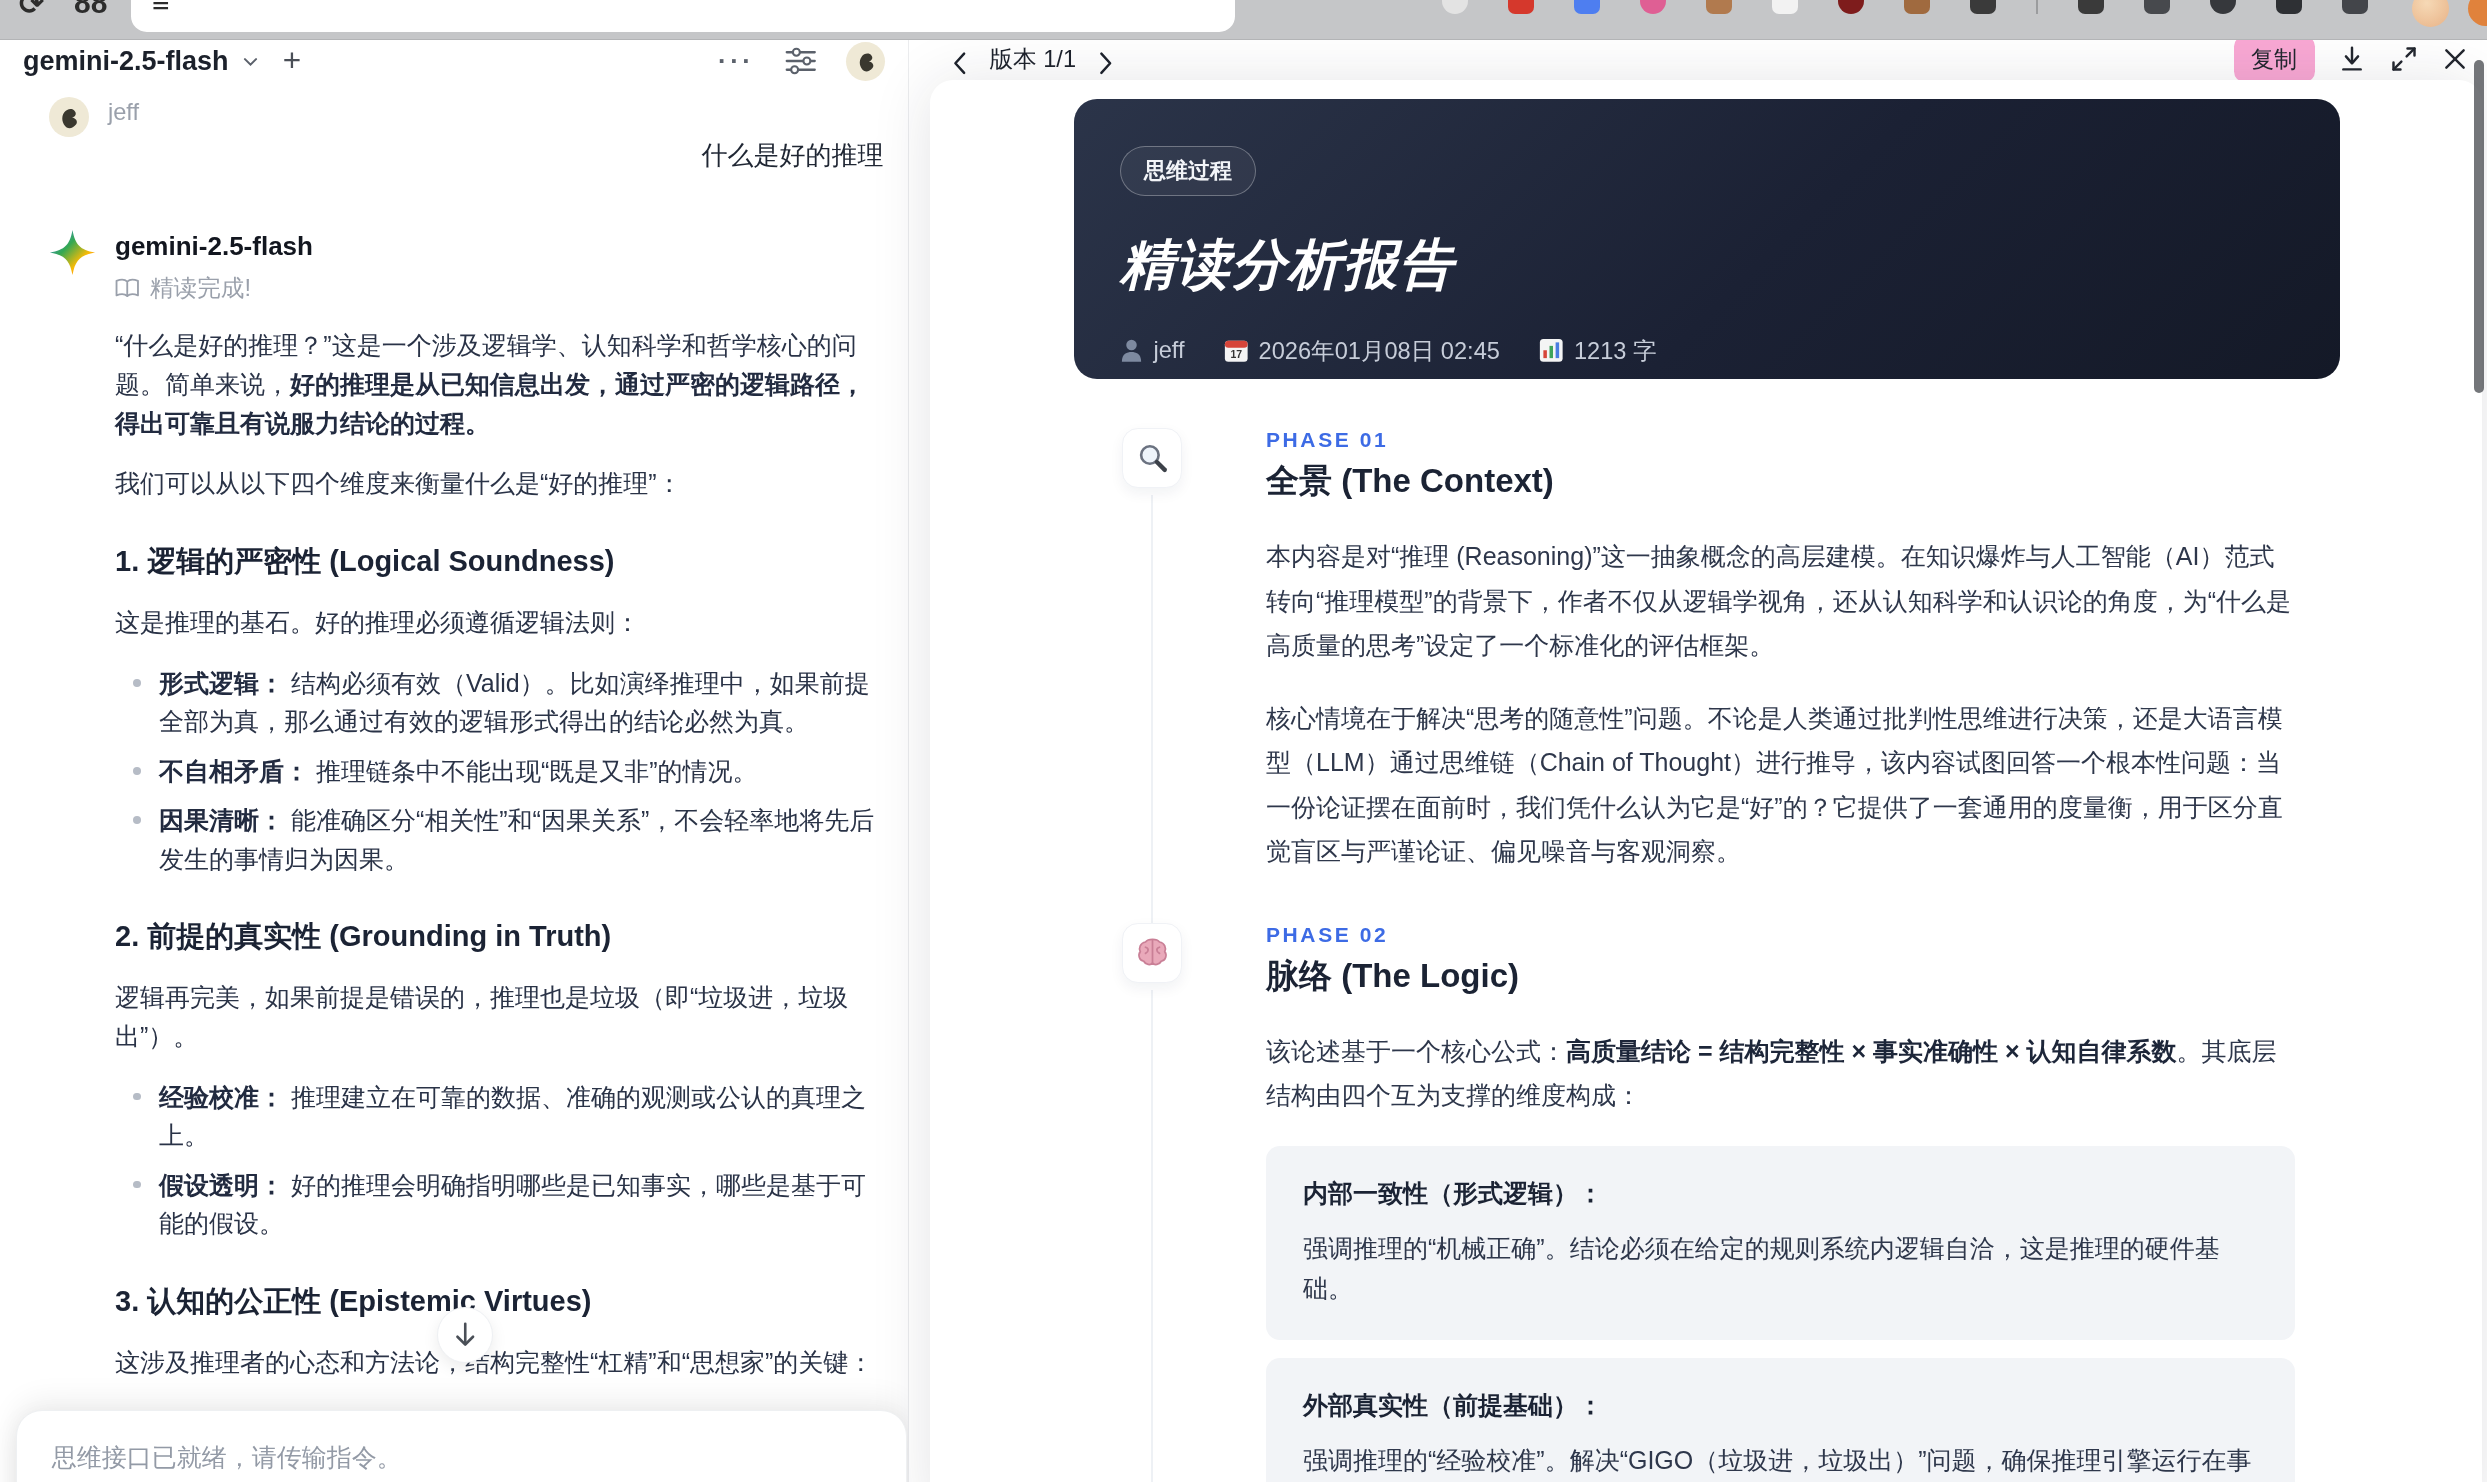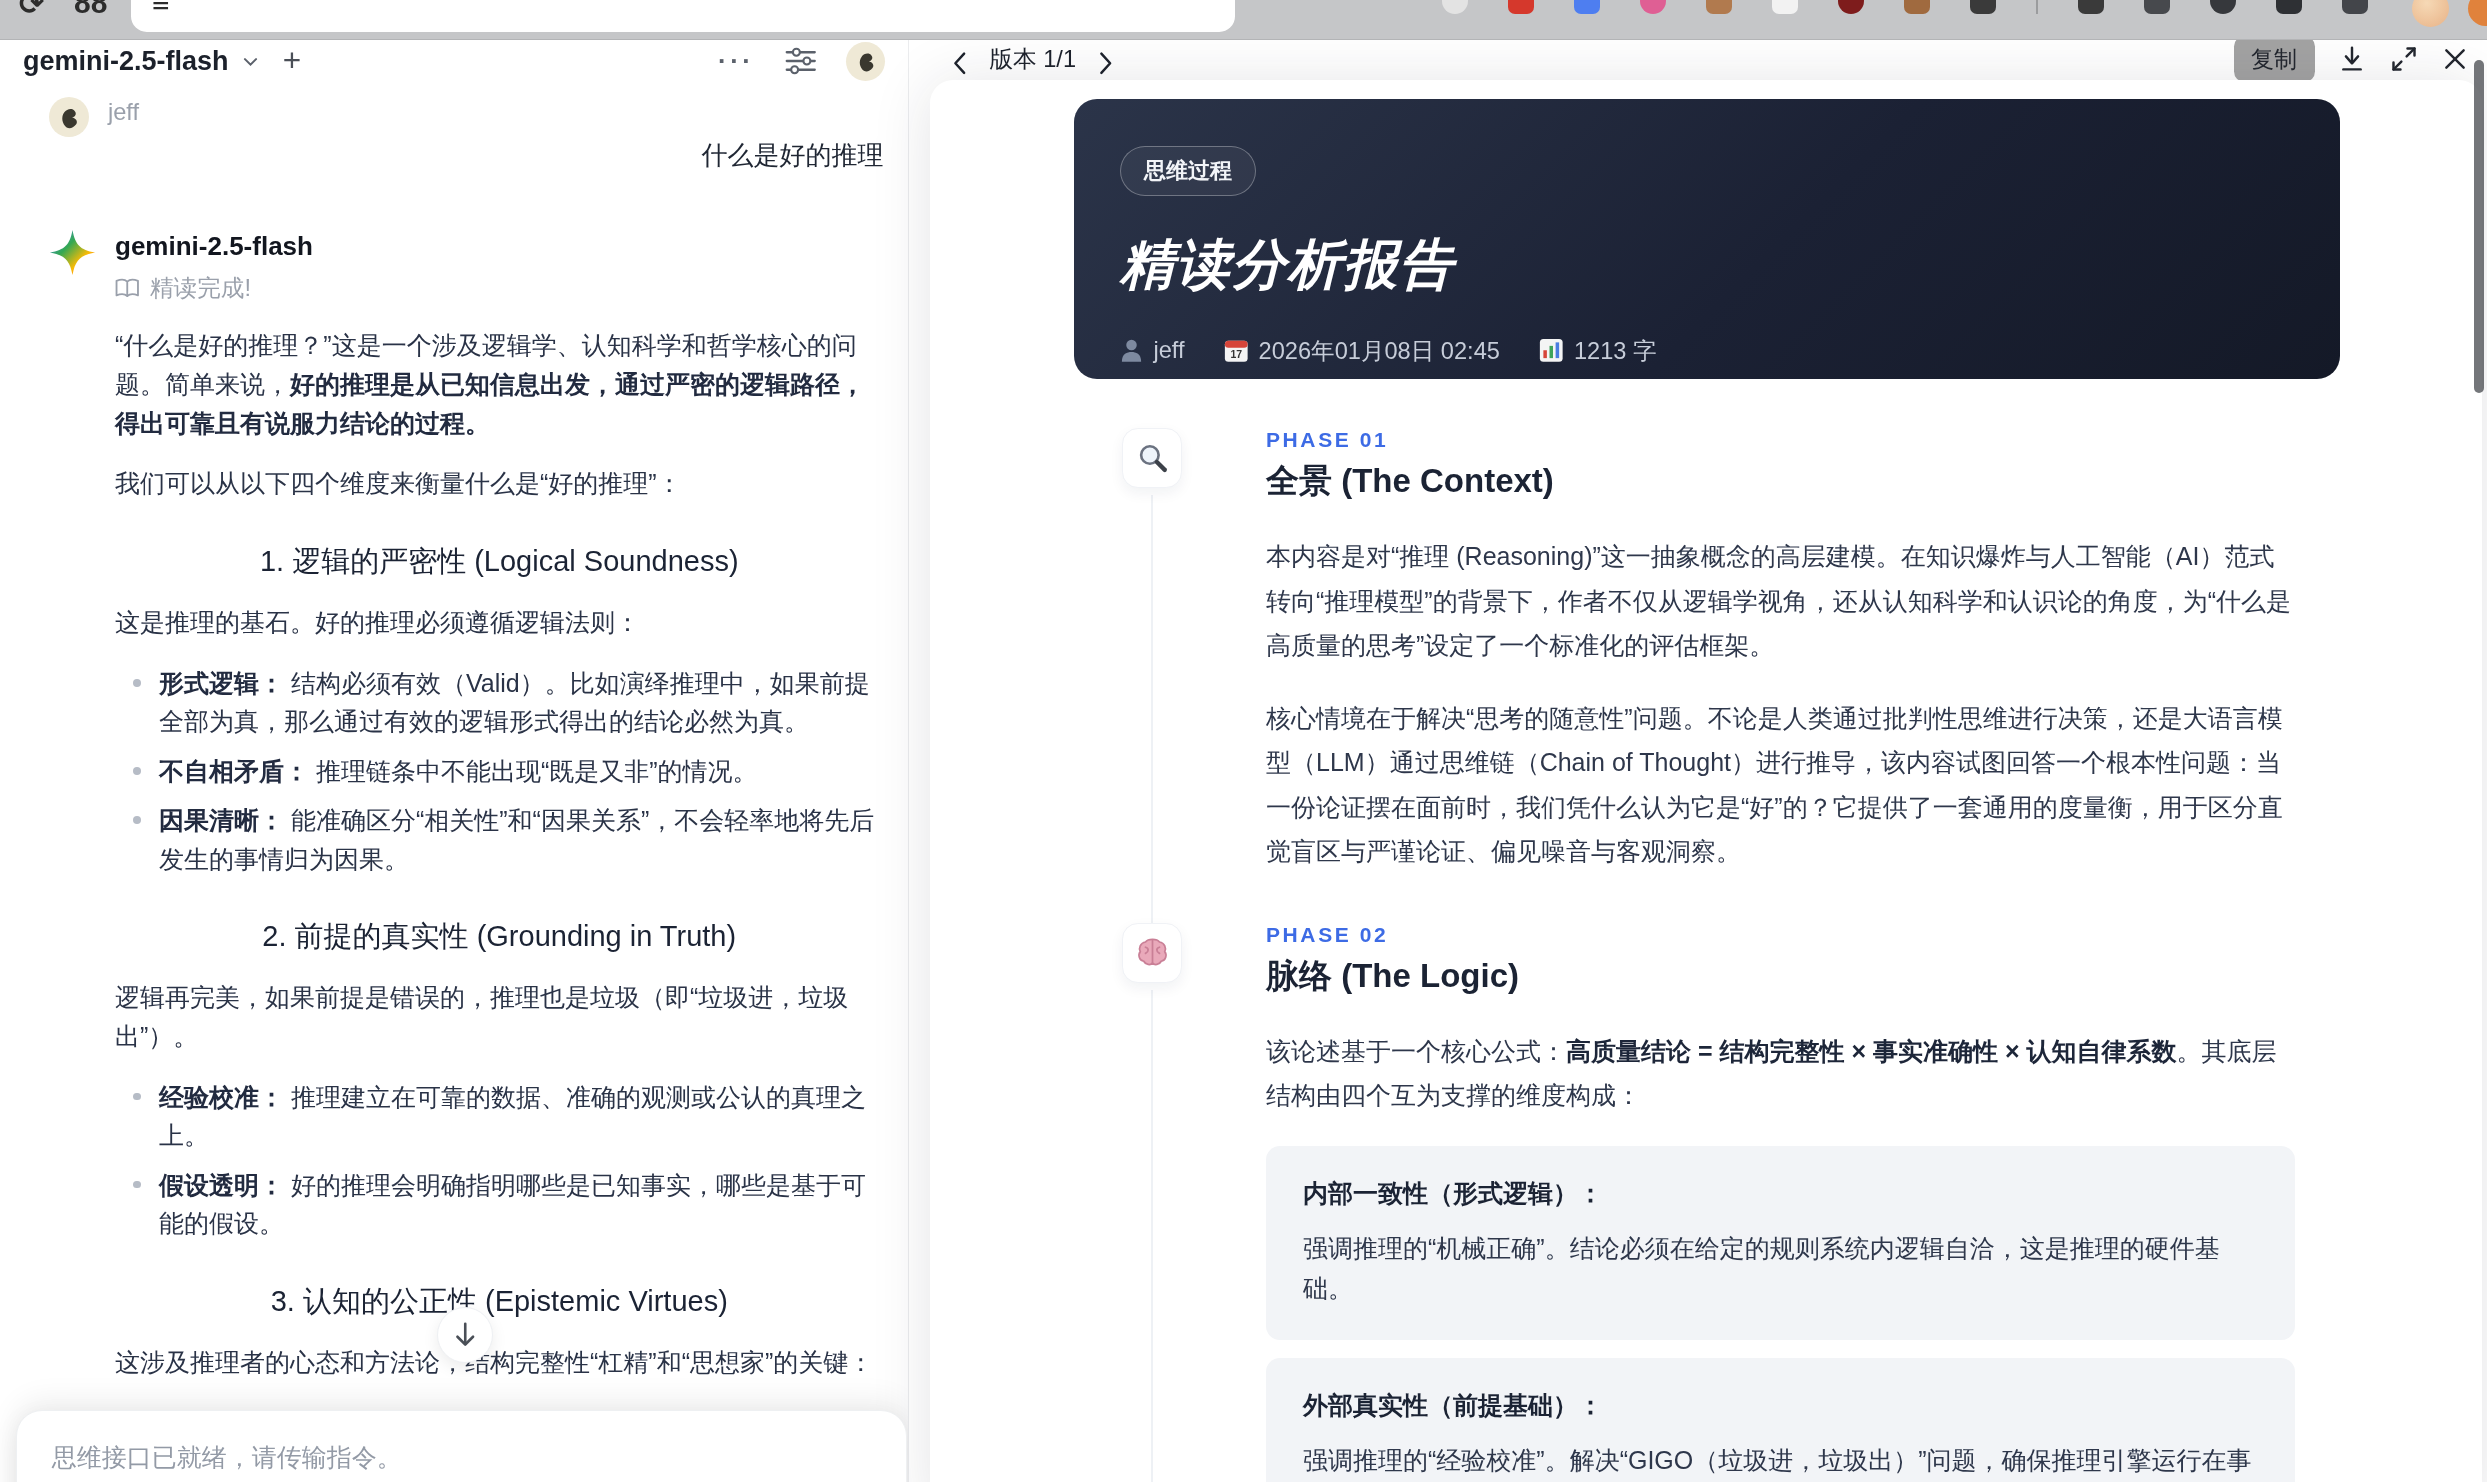--- a/index.html
+++ b/index.html
@@ -35,36 +35,36 @@
   .turn{display:flex;gap:19px;}
   .turn-avatar{flex:0 0 auto;}
   .turn-body{width:781px;}
   .author-name{font-size:23.6px;color:#9aa0ab;margin-top:1.8px;}
   .author-name.dark{color:#12161f;font-weight:700;font-size:26px;}
   .user-text{font-size:26px;color:#1f2633;margin-top:12.3px;text-align:right;}
   .assistant-turn{margin-top:56px;}
   .status-row{display:flex;align-items:center;gap:10.5px;margin-top:10.5px;font-size:23.6px;color:#9aa0ab;}
   .msg-body{margin-top:3.5px;}
   .msg-body p{font-size:25px;line-height:1.55;color:#2a3347;margin:22px 0;}
-  .msg-body h3{font-size:29px;line-height:1.3;color:#1b2334;margin:40px 0 14px;font-weight:400;text-align:center;}
+  .msg-body h3{font-size:29px;line-height:1.3;color:#1b2334;margin:40px 0 14px;font-weight:700;}
   .msg-body strong{font-weight:700;color:#222b40;}
   .msg-body ul{margin:14px 0 23px;padding:0 0 0 44px;list-style:none;}
   .msg-body li{position:relative;font-size:25px;line-height:1.55;color:#2a3347;margin:10.5px 0;}
   .msg-body li::before{content:'';position:absolute;left:-26px;top:15px;width:7.9px;height:7.9px;border-radius:50%;background:#b6bcc6;}
   
   .scroll-down{position:absolute;left:437px;top:1268px;width:54px;height:54px;border-radius:50%;background:#fff;border:1.8px solid #eef0f3;box-shadow:0 5.3px 15.8px rgba(0,0,0,.08);display:flex;align-items:center;justify-content:center;z-index:6;}
   
   .composer{position:absolute;left:15.8px;top:1371px;width:891px;height:149px;background:#fff;border:1.8px solid #eef0f2;border-radius:26px;box-shadow:0 -8.8px 30px rgba(0,0,0,.07),0 10.5px 26px rgba(0,0,0,.08);box-sizing:border-box;z-index:7;}
   .composer-input{padding:30px 35px 0;font-size:25px;color:#939aa6;}
   
   .right-panel{position:absolute;left:909px;top:0;width:1578px;height:1443px;}
   .artifact-toolbar{position:absolute;left:0;top:0;width:100%;height:40px;display:flex;align-items:center;padding:0 19px 0 42px;box-sizing:border-box;}
   .version-nav{display:flex;align-items:flex-end;gap:21px;font-size:23.6px;color:#1d222c;}
   .rt-actions{margin-left:auto;display:flex;align-items:center;gap:24.5px;}
-  .copy-btn{background:#a3a3a3;border-radius:10.5px;padding:7.9px 17.5px;font-size:23px;color:#23272f;}
+  .copy-btn{background:#f9a8d4;border-radius:10.5px;padding:7.9px 17.5px;font-size:23px;color:#23272f;}
   .artifact-card{position:absolute;left:21px;top:41px;width:1552px;height:1435px;background:#fff;border-radius:23px 23px 0 0;box-shadow:0 3.5px 61px rgba(30,35,50,.12);overflow:hidden;}
   .hero{margin:19px 142px 0 144px;height:280px;border-radius:23px;background:linear-gradient(135deg,#2b3449 0%,#1b2134 55%,#141927 100%);box-sizing:border-box;padding:47px 46px 0;}
   .hero-badge{display:inline-block;border:1.8px solid rgba(255,255,255,.3);background:rgba(255,255,255,.05);border-radius:874px;padding:8.8px 23px;color:#f2f4f8;font-size:22px;font-weight:600;}
   .hero-title{margin-top:33px;font-size:54px;font-weight:800;color:#ffffff;letter-spacing:1.8px;font-style:italic;}
   .hero-meta{margin-top:33px;display:flex;align-items:center;gap:39px;color:#c7cdd9;font-size:23.6px;}
   .meta-item{display:flex;align-items:center;gap:10.5px;}
   
   .phase{position:relative;margin:49px 187px 0 336px;}
   .phase-tile{position:absolute;left:-144px;top:0;width:58px;height:58px;background:#fff;border:1.8px solid #f0f2f6;border-radius:15.8px;box-shadow:0 5.3px 14px rgba(20,30,60,.06);display:flex;align-items:center;justify-content:center;z-index:1;}
   .phase::before{content:'';position:absolute;left:-115px;top:67px;bottom:-61px;width:1.8px;background:#eef1f5;}

